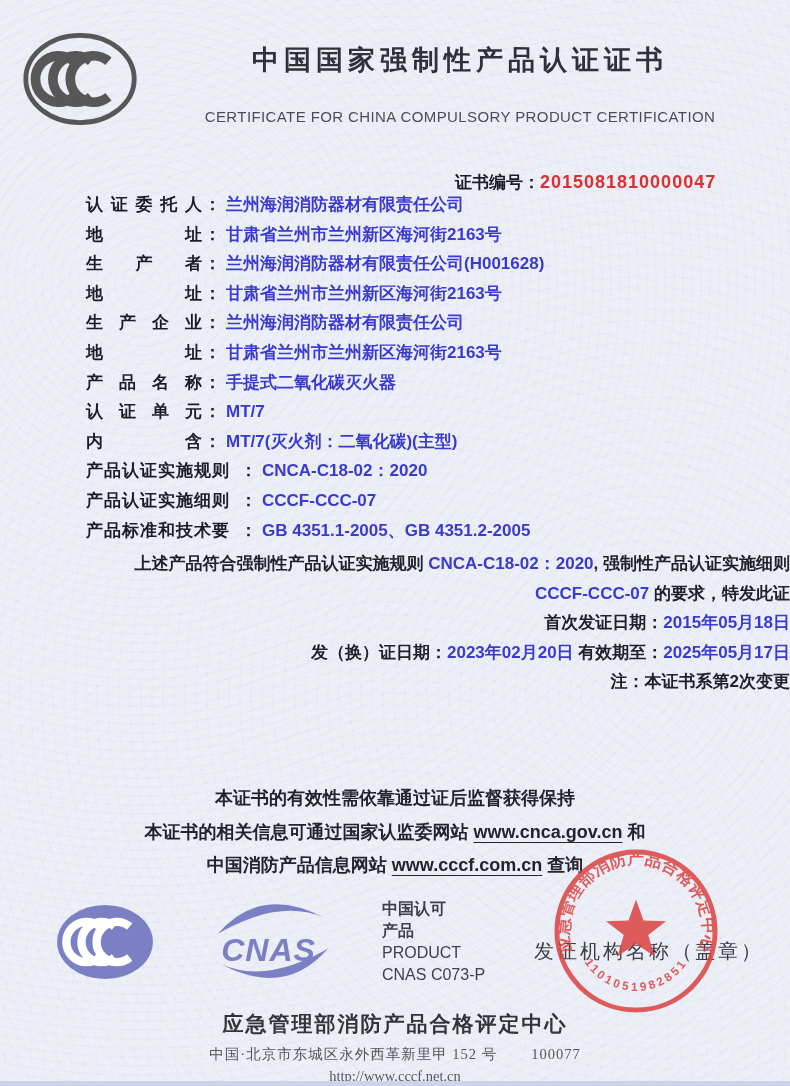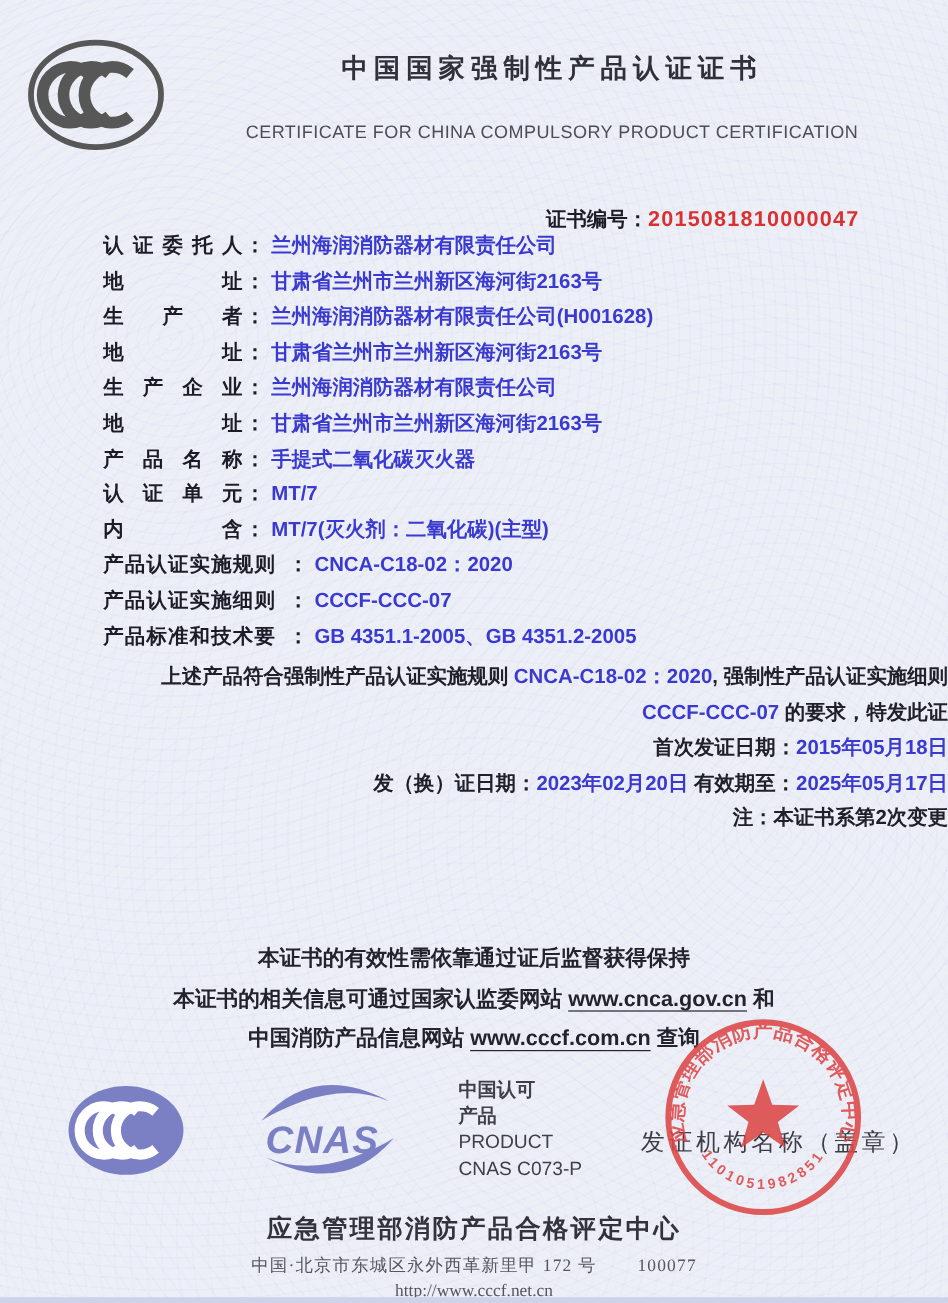--- a/index.html
+++ b/index.html
@@ -13,21 +13,21 @@
       repeating-radial-gradient(circle at 18% 26%, rgba(125,135,205,0.045) 0 1.5px, rgba(255,255,255,0) 1.5px 9px),
       repeating-radial-gradient(circle at 82% 64%, rgba(125,135,205,0.04) 0 1.5px, rgba(255,255,255,0) 1.5px 11px),
       repeating-radial-gradient(circle at 50% 95%, rgba(125,135,205,0.035) 0 1.5px, rgba(255,255,255,0) 1.5px 13px),
       #edeff7;
     overflow:hidden;
   }
   
   .header{position:absolute;top:26px;left:0;width:100%;display:flex;}
   .ccc-top-logo{flex:0 0 160px;display:flex;justify-content:center;padding-top:4px;}
   .titles{flex:1;text-align:center;padding-right:30px;}
-  .title{font-size:22px;font-weight:700;letter-spacing:5px;color:#30303a;margin-top:16px;}
+  .title{font-size:27px;font-weight:700;letter-spacing:5px;color:#30303a;margin-top:16px;}
   .subtitle{font-size:15px;color:#4c4c56;margin-top:30px;letter-spacing:0.4px;}
   
   .certno{position:absolute;top:157px;left:455px;font-size:17px;font-weight:700;margin-top:14px;}
   .certno .num{color:#d93030;font-size:18px;letter-spacing:1px;}
   
   .fields{position:absolute;top:193px;left:86px;width:660px;}
   .row{height:29.6px;font-size:17px;font-weight:700;white-space:nowrap;}
   .lbl{display:inline-block;width:116px;text-align:justify;text-align-last:justify;color:#1c1c28;vertical-align:top;}
   .lbl.long{width:auto;min-width:152px;text-align:left;text-align-last:auto;letter-spacing:1px;}
   .colon{margin:0 5px 0 2px;color:#1c1c28;}
@@ -146,19 +146,19 @@
       <path id="sealArcBottom" d="M 31,113 A 61,61 0 0 0 139,113" fill="none"></path>
       <text font-size="12" fill="#dd4747" font-weight="bold" letter-spacing="3" font-family="Liberation Sans, sans-serif">
         <textPath href="#sealArcBottom" startOffset="50%" text-anchor="middle">1101051982851</textPath>
       </text>
     </svg>
   </div>
 
   <div class="footer">
     <div class="org">应急管理部消防产品合格评定中心</div>
     <div class="addr">
-      <span>中国·北京市东城区永外西革新里甲 172 号</span><span class="post">100077</span>
+      <span>中国·北京市东城区永外西革新里甲 152 号</span><span class="post">100077</span>
     </div>
     <div class="url">http://www.cccf.net.cn</div>
   </div>
 
   <div class="bottomstrip"></div>
 </div>
 
 </body></html>

